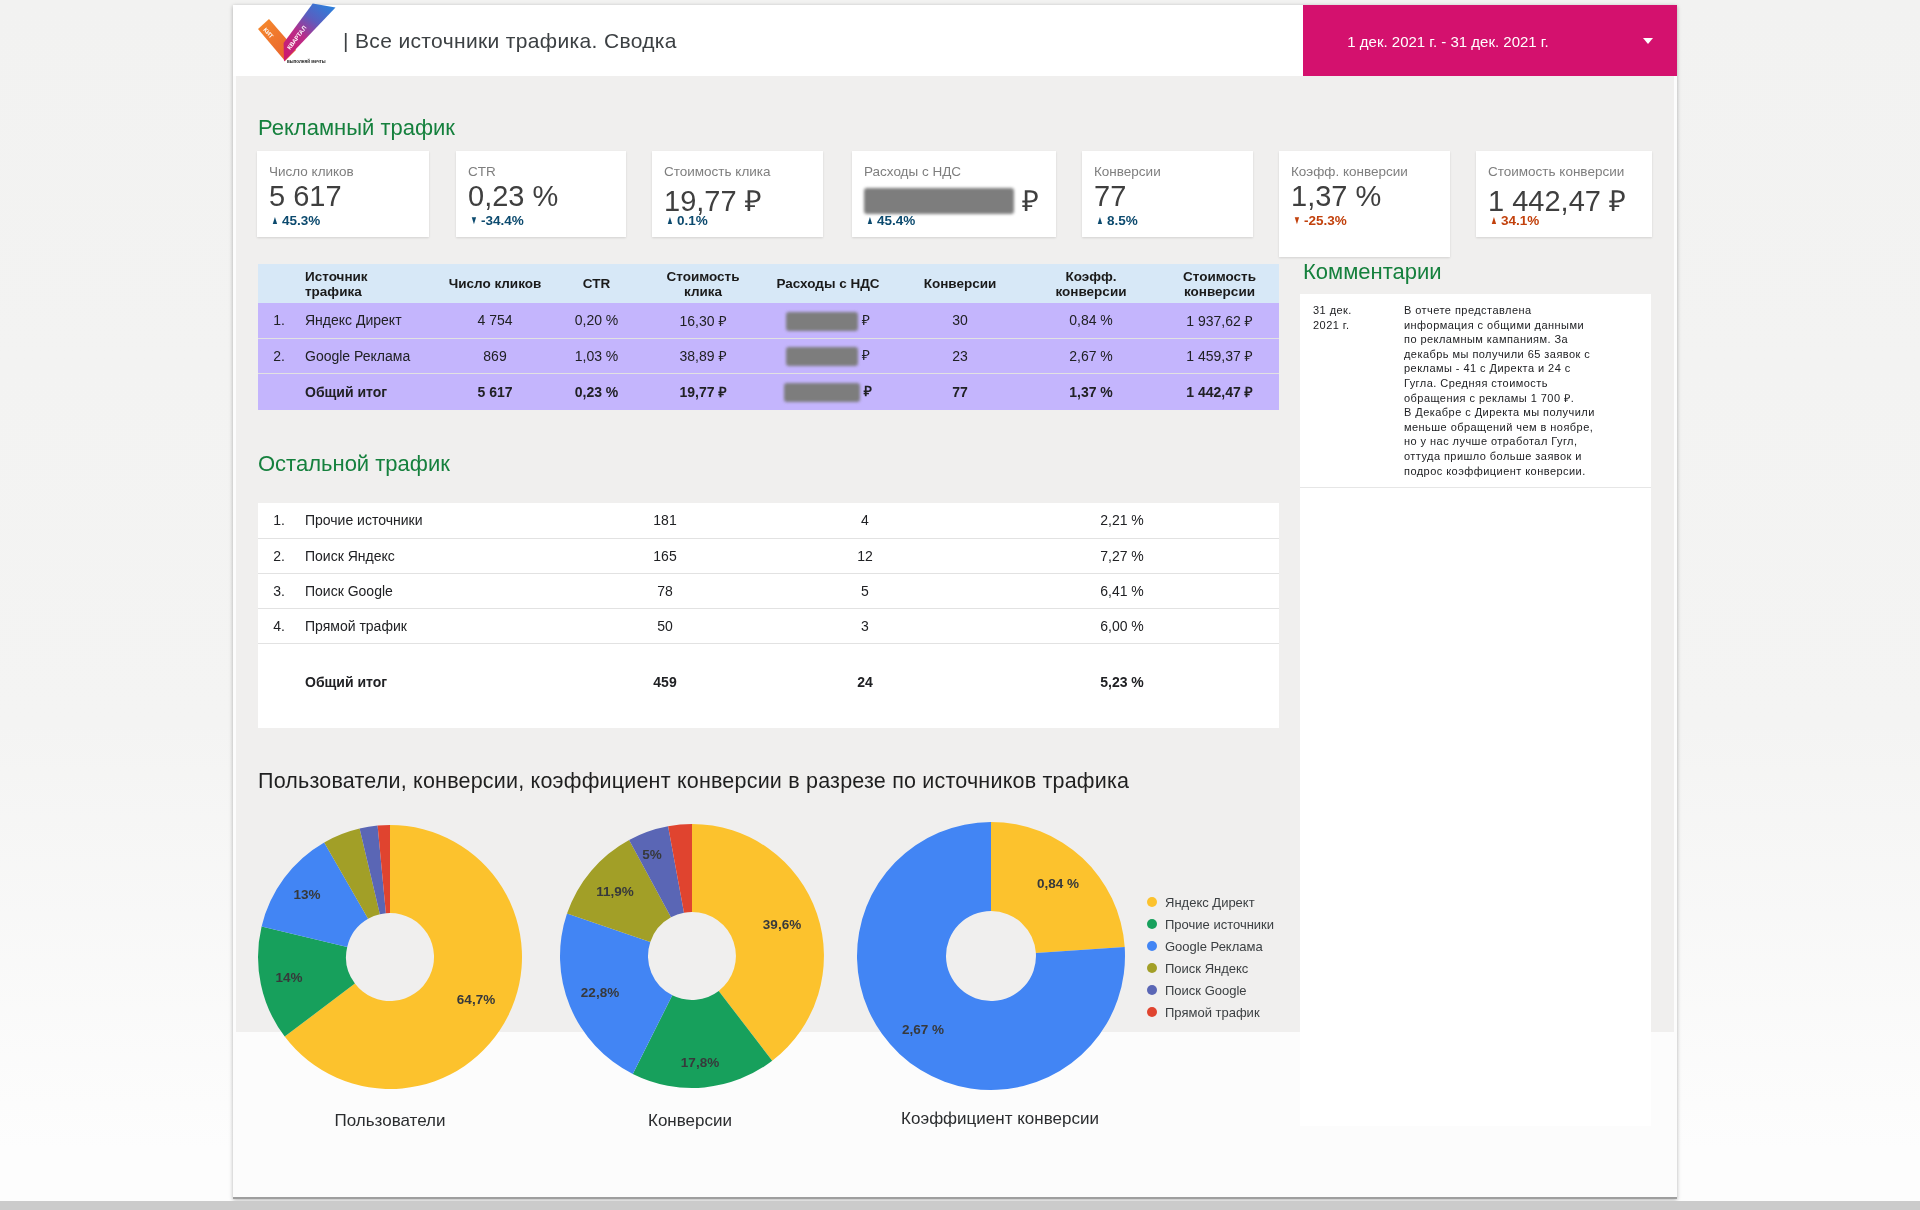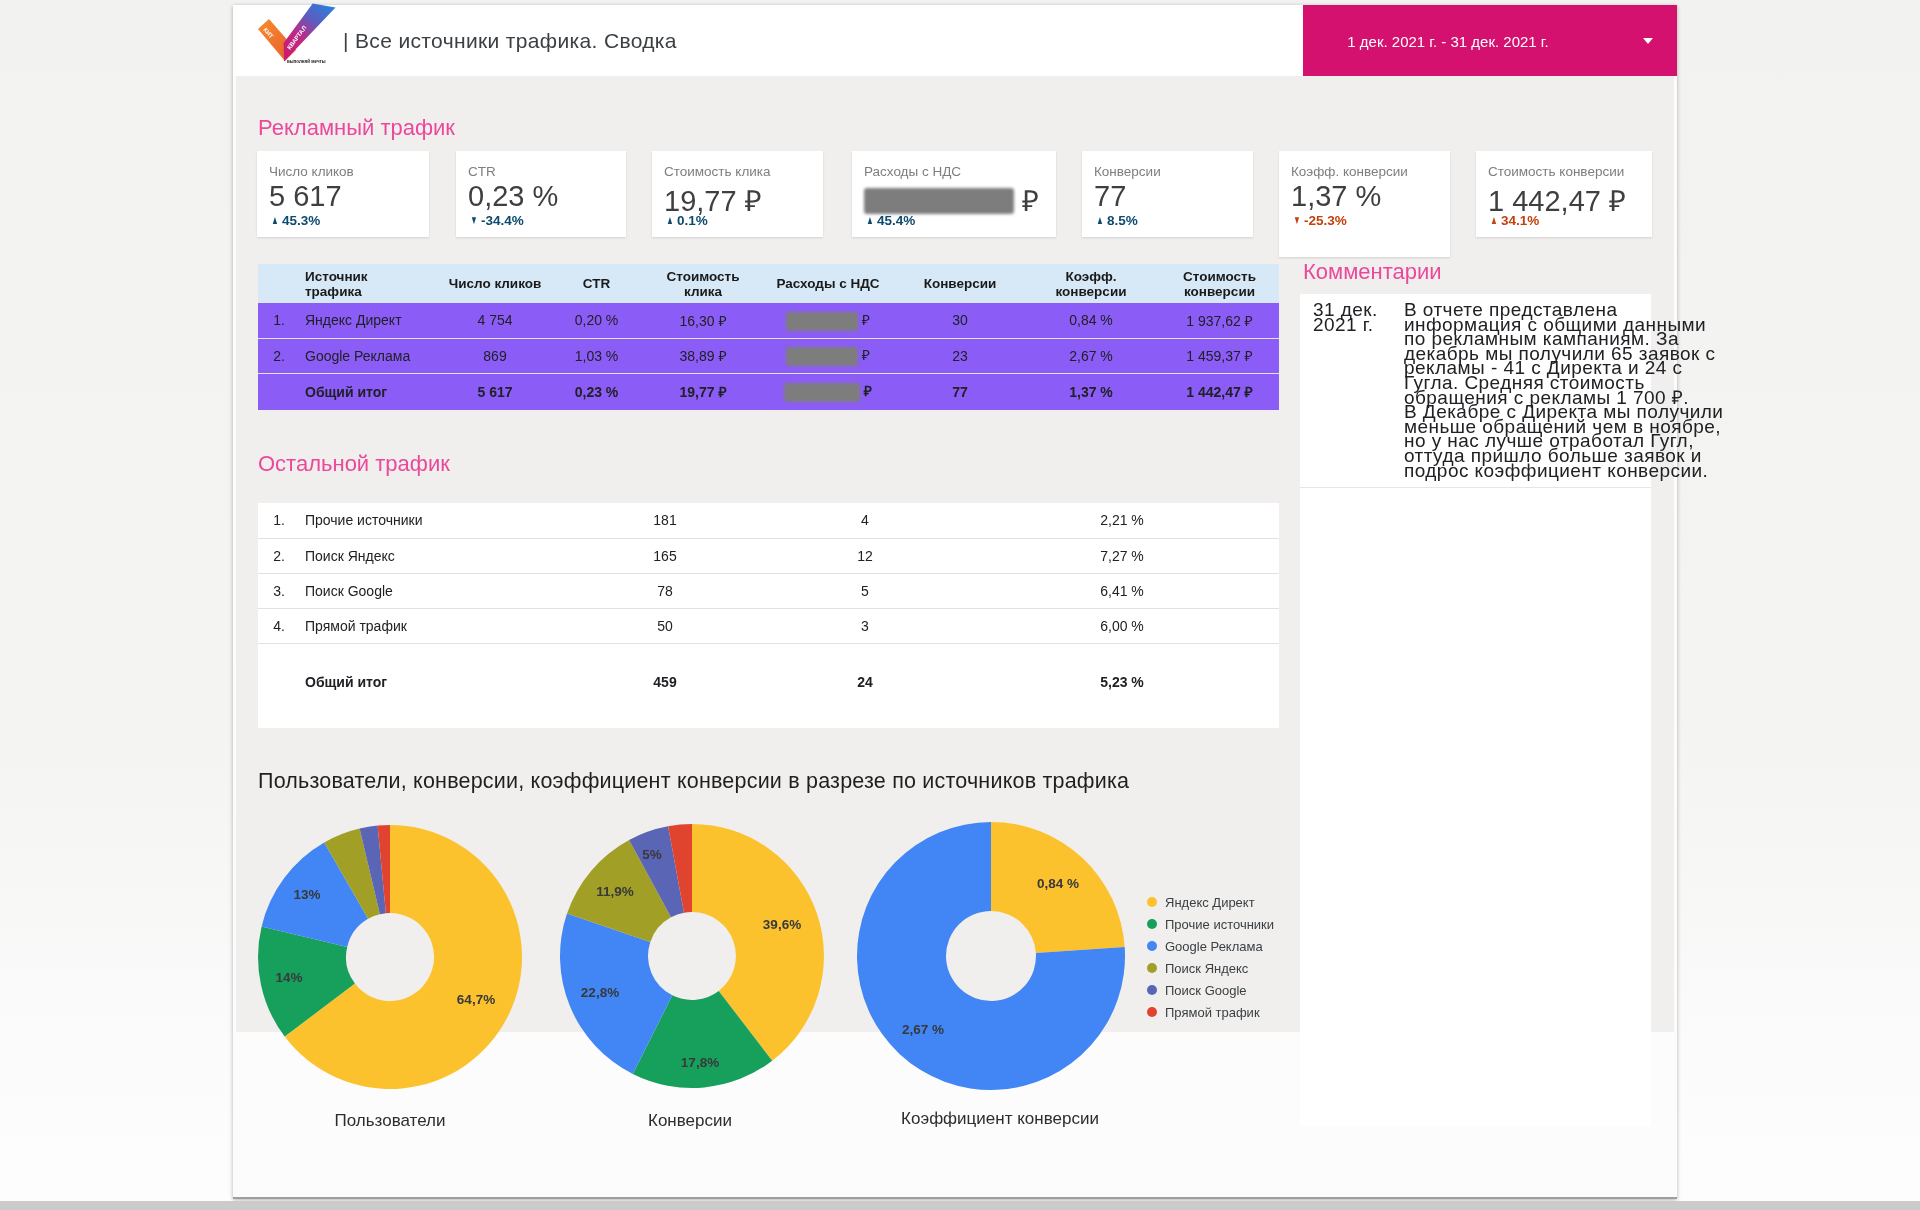--- a/index.html
+++ b/index.html
@@ -1,31 +1,31 @@
 <!DOCTYPE html>
 <html><head><meta charset="utf-8">
 <style>
 *{margin:0;padding:0;box-sizing:border-box}
 html,body{width:1920px;height:1210px;background:linear-gradient(#f2f2f1,#f4f4f3 60%,#fdfdfd 95%);font-family:"Liberation Sans",sans-serif;overflow:hidden;position:relative}
 .abs{position:absolute}
 .sheet{left:233px;top:5px;width:1444px;height:1194px;background:#fcfcfc;border-bottom:2px solid #9e9e9e;box-shadow:0 1px 4px rgba(0,0,0,.3)}
-.h1{font-size:22px;color:#ec4899}
+.h1{font-size:22px;color:#15803d}
 .card{background:#fff;box-shadow:0 1px 2px rgba(0,0,0,.12)}
 .lab{font-size:13.5px;color:#7e7e7e}
 .val{font-size:29px;color:#3f3f3f}
 .delta{font-size:13.5px;font-weight:bold}
 .green{color:#0c4a6e}.red{color:#c2410c}
 .arr{display:inline-block;font-size:12px;transform:scaleX(.62);margin-right:1px;position:relative;top:-1px}
 table{border-collapse:collapse;table-layout:fixed;font-size:14px;color:#202124;width:100%}
 th{background:#d7e8f7;font-weight:bold;font-size:13.5px;color:#1a1a1a;padding:0;vertical-align:middle}
 td{text-align:center;vertical-align:middle;border-top:1px solid #e2e2e2}
 tr.first td{border-top:none}
 td.l,th.l{text-align:left;padding-left:5px}
 .blob{display:inline-block;background:#7d7d7d;border-radius:3px;filter:blur(1.6px);vertical-align:middle}
-.cm{font-size:19px;line-height:14.6px;letter-spacing:0.45px;color:#202124}
+.cm{font-size:11px;line-height:14.6px;letter-spacing:0.45px;color:#202124}
 </style></head>
 <body>
 <div class="abs sheet"></div>
 <div class="abs" style="left:236px;top:76px;width:1438px;height:956px;background:#f0efee"></div>
 
 <div class="abs" style="left:233px;top:5px;width:1444px;height:71px;background:#ffffff"></div>
 
 <svg class="abs" style="left:256px;top:3px" width="82" height="62" viewBox="0 0 82 62">
 <defs>
       <linearGradient id="lg" x1="0.15" y1="1" x2="0.8" y2="0">
@@ -83,21 +83,21 @@
 <div class="abs lab" style="left:12px;top:13px">Коэфф. конверсии</div>
 <div class="abs val" style="left:12px;top:29px;white-space:nowrap">1,37 %</div>
 <div class="abs delta red" style="left:12px;top:62px"><span class="arr">▼</span>-25.3%</div>
 </div>
 <div class="abs card" style="left:1476px;top:151px;width:176px;height:86px">
 <div class="abs lab" style="left:12px;top:13px">Стоимость конверсии</div>
 <div class="abs val" style="left:12px;top:29px;white-space:nowrap">1 442,47 ₽</div>
 <div class="abs delta red" style="left:12px;top:62px"><span class="arr">▲</span>34.1%</div>
 </div>
 
-<div class="abs" style="left:258px;top:264px;width:1021px;height:146px;background:#8b5cf6">
+<div class="abs" style="left:258px;top:264px;width:1021px;height:146px;background:#c4b5fd">
 <table>
 <colgroup>
         <col style="width:42px">
         <col style="width:145px">
         <col style="width:100px">
         <col style="width:103px">
         <col style="width:110px">
         <col style="width:140px">
         <col style="width:124px">
         <col style="width:138px">

